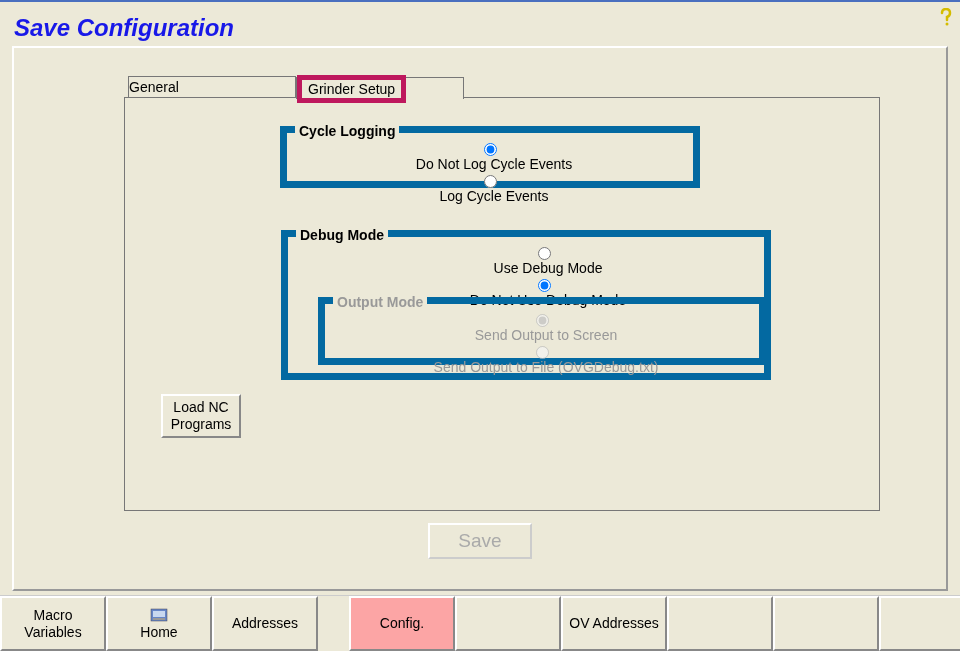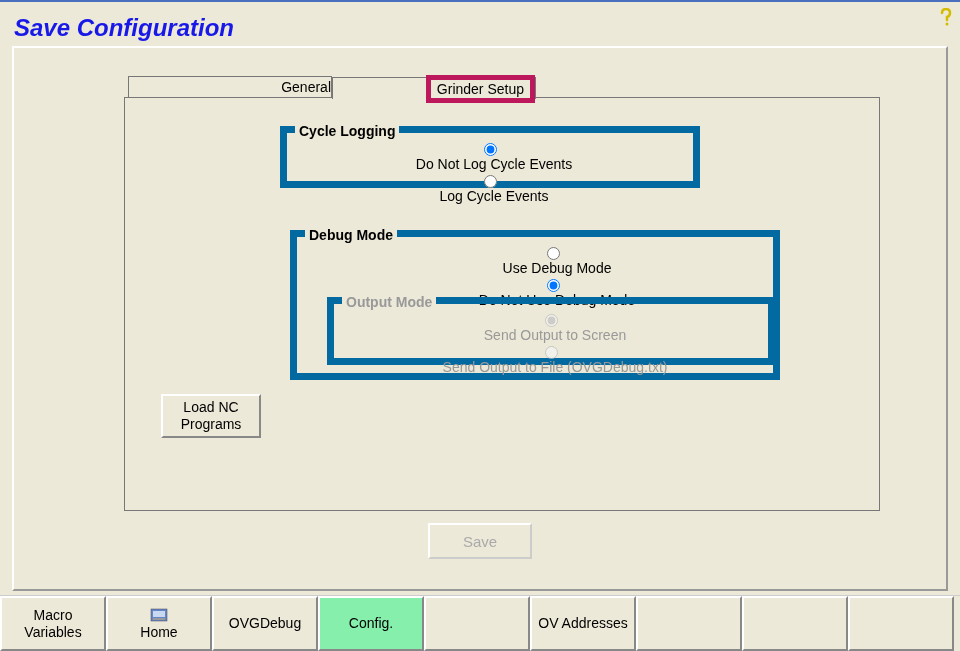--- a/index.html
+++ b/index.html
@@ -55,25 +55,25 @@
       position: absolute;
       top: 28px;
       left: 110px;
       right: 66px;
     }
     .tab-labels {
       display: flex;
       margin-left: 4px;
     }
     .tab-label {
-      width: 204px;
+      width: 168px;
       height: 22px;
       display: flex;
       align-items: center;
-      justify-content: flex-end;
+      justify-content: flex-start;
       font-size: 14px;
       border: 1px solid #777;
       background: #ECE9D8;
       cursor: pointer;
       position: relative;
     }
     .tab-label.inactive {
       border-bottom: 1px solid #777;
     }
     .tab-label.active {
@@ -111,21 +111,21 @@
       color: #999;
     }
     .cycle-logging {
       top: 28px;
       left: 155px;
       width: 420px;
       height: 62px;
     }
     .debug-mode {
       top: 132px;
-      left: 165px;
+      left: 156px;
       width: 490px;
       height: 150px;
       padding-left: 48px;
     }
     .output-mode {
       top: 60px;
       left: 30px;
       width: 448px;
       height: 68px;
     }
@@ -139,21 +139,21 @@
     .radio-row input[type="radio"] {
       margin-right: 8px;
     }
     .radio-row.disabled {
       color: #999;
     }
     .load-nc-button {
       position: absolute;
       top: 296px;
       left: 36px;
-      width: 100px;
+      width: 80px;
       height: 44px;
       background: #ECE9D8;
       border: 2px solid;
       border-color: #fff #888 #888 #fff;
       font-size: 14px;
       cursor: pointer;
       display: flex;
       align-items: center;
       justify-content: center;
       text-align: center;
@@ -162,21 +162,21 @@
     .save-button {
       position: absolute;
       top: 475px;
       left: 50%;
       transform: translateX(-50%);
       width: 104px;
       height: 36px;
       background: #ECE9D8;
       border: 2px solid;
       border-color: #fff #ccc #ccc #fff;
-      font-size: 15px;
+      font-size: 19px;
       color: #aaa;
       display: flex;
       align-items: center;
       justify-content: center;
       cursor: default;
     }
     .bottom-nav {
       position: absolute;
       bottom: 0;
       left: 0;
@@ -194,21 +194,22 @@
       flex-direction: column;
       align-items: center;
       justify-content: center;
       font-size: 14px;
       cursor: pointer;
       text-align: center;
       line-height: 1.2;
       padding: 2px;
     }
     .nav-button.active {
-      background: #86efac;
+      background: #fca5a5;
+      margin-left: 31px;
     }
     .nav-button .nav-icon {
       width: 20px;
       height: 16px;
       margin-bottom: 1px;
     }
   </style>
 </head>
 <body>
 
@@ -289,21 +290,21 @@
   </div>
   <div class="nav-button">
     <svg class="nav-icon" viewBox="0 0 20 16">
       <rect x="2" y="2" width="16" height="12" fill="#6686C8" stroke="#445" stroke-width="0.5"></rect>
       <rect x="4" y="4" width="12" height="6" fill="#C8D8F0"></rect>
       <rect x="4" y="11" width="12" height="2" fill="#999"></rect>
     </svg>
     <span>Home</span>
   </div>
   <div class="nav-button">
-    <span>OVGDebug</span>
+    <span>Addresses</span>
   </div>
   <div class="nav-button active">
     <span>Config.</span>
   </div>
   <div class="nav-button"></div>
   <div class="nav-button">
     <span>OV Addresses</span>
   </div>
   <div class="nav-button"></div>
   <div class="nav-button"></div>

